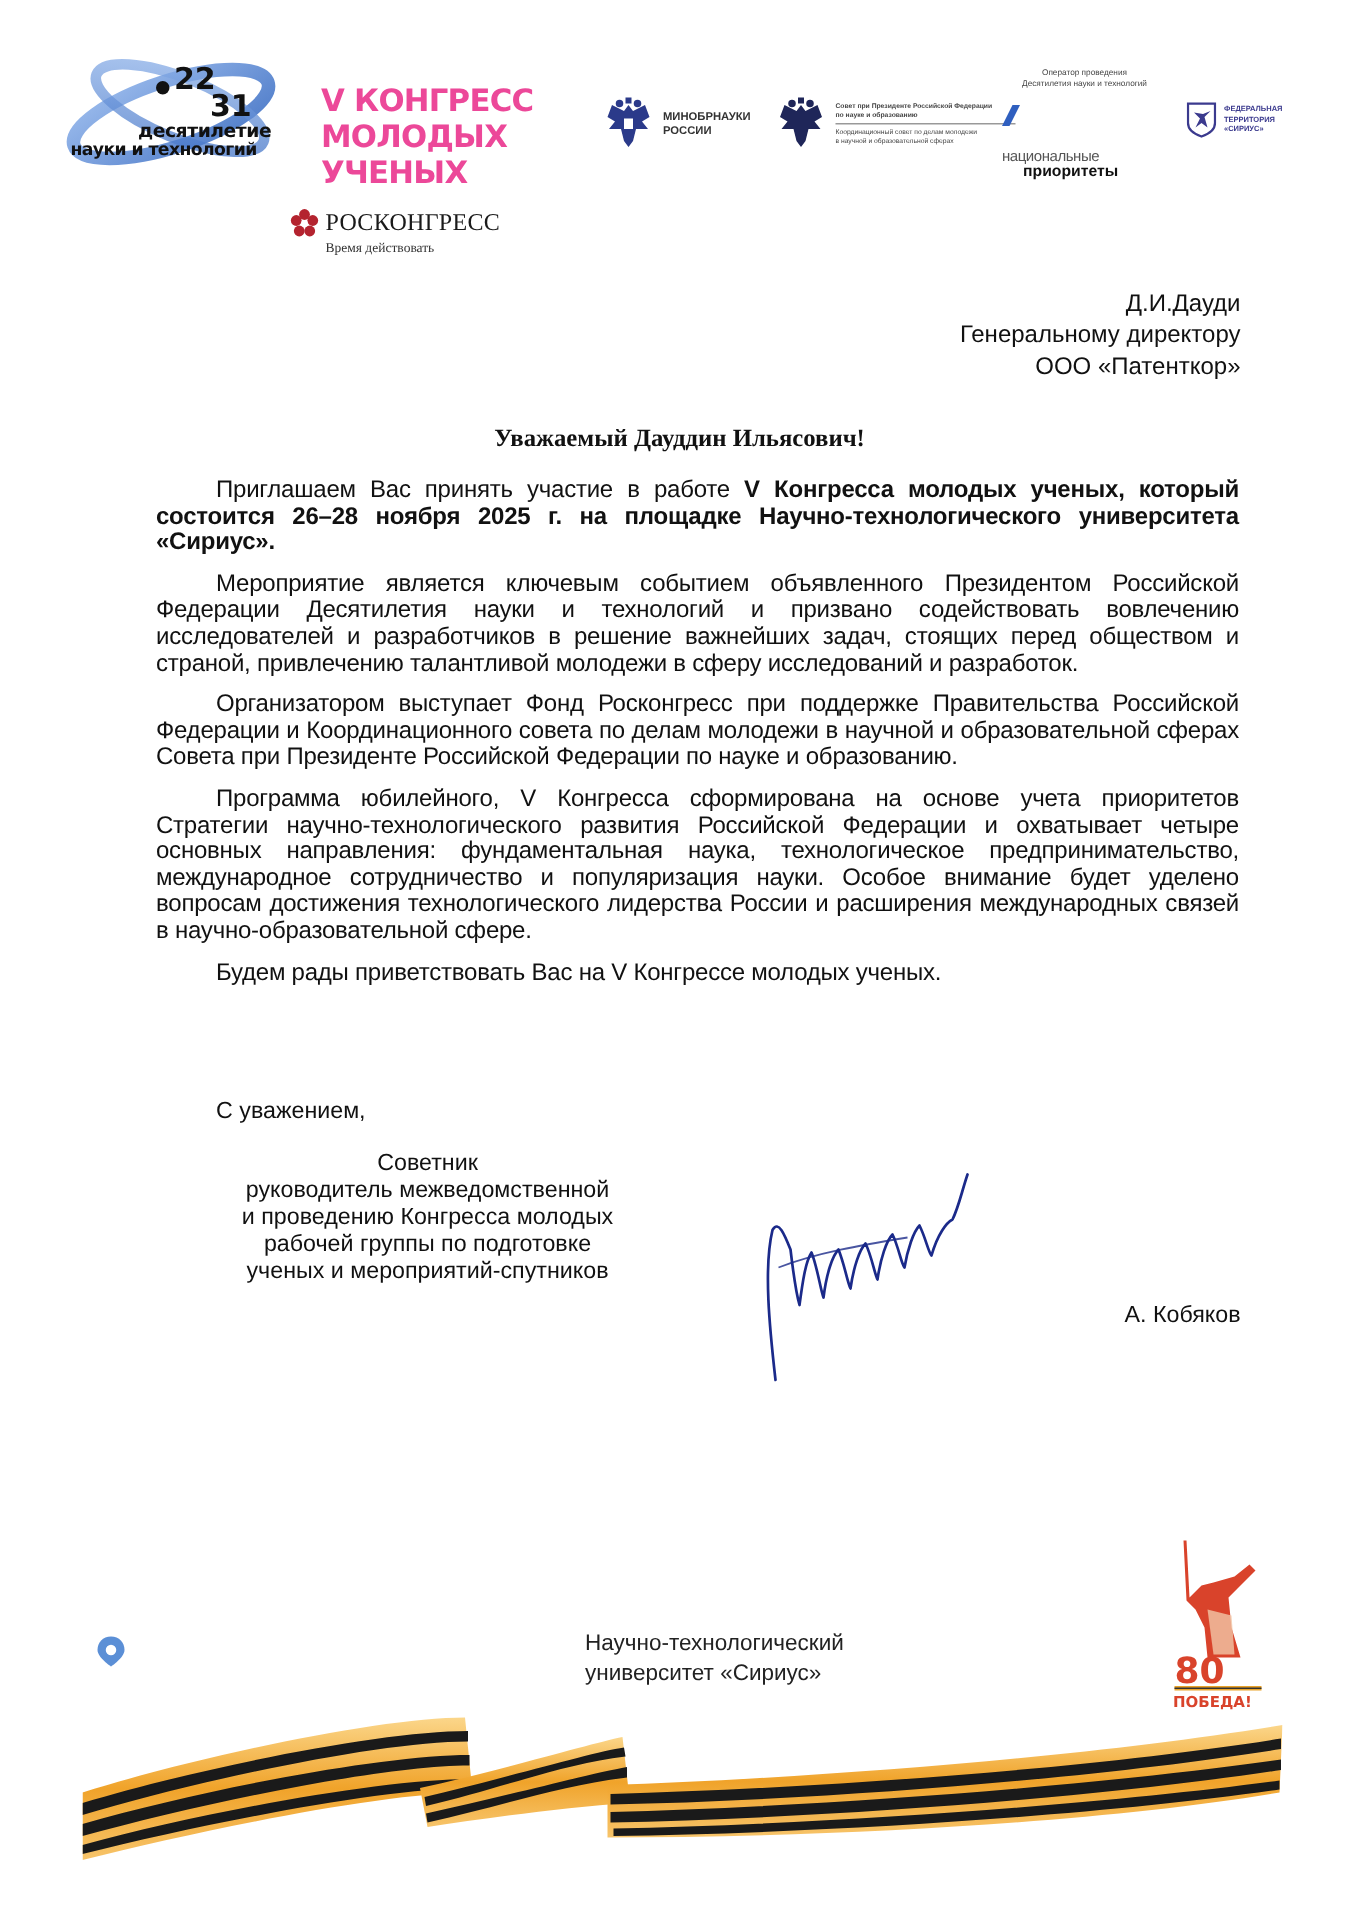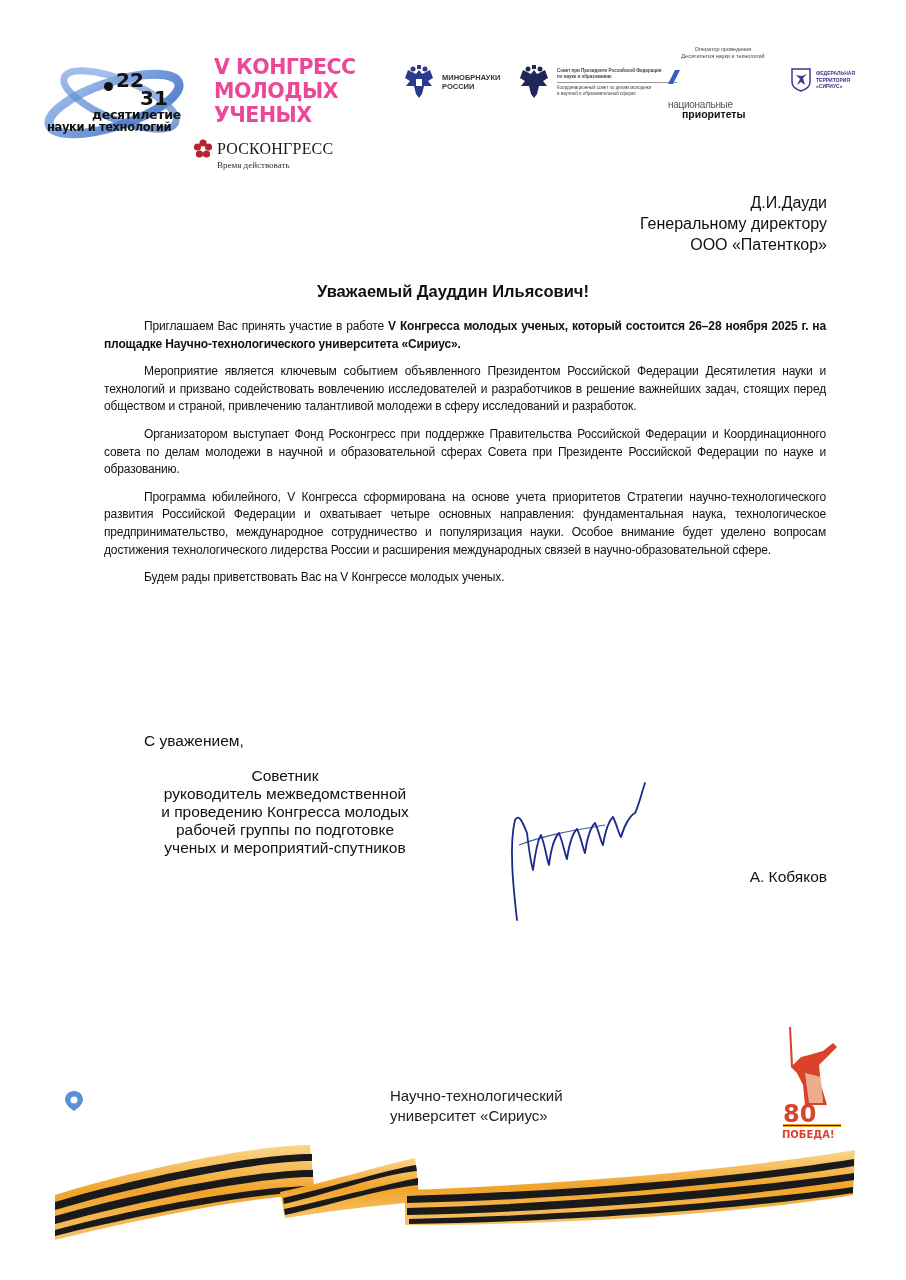--- a/index.html
+++ b/index.html
@@ -1,20 +1,20 @@
 <!DOCTYPE html>
 <html><head>
 <meta charset="utf-8">
 <style>
   html, body { margin: 0; padding: 0; background: #ffffff; }
   body { width: 906px; height: 1280px; position: relative; overflow: hidden; color: #111; font-family: "Liberation Sans", sans-serif; }
   .abs { position: absolute; }
 
   
-  .decade-logo { left: 42px; top: 52px; width: 150px; height: 100px; }
+  .decade-logo { left: 42px; top: 24px; width: 150px; height: 100px; }
   .decade-num { font-family: "DejaVu Sans", sans-serif; font-weight: bold; color: #111; position: absolute; }
   .decade-dot { position: absolute; width: 9px; height: 9px; border-radius: 50%; background: #111; left: 62px; top: 30px; }
   .decade-t1 { position: absolute; left: 50px; top: 55px; font-family: "DejaVu Sans", sans-serif; font-weight: bold; font-size: 12.5px; letter-spacing: -0.3px; }
   .decade-t2 { position: absolute; left: 5px; top: 68px; font-family: "DejaVu Sans", sans-serif; font-weight: bold; font-size: 11.5px; letter-spacing: -0.4px; white-space: nowrap; }
 
   .congress-title { left: 214px; top: 55px; font-family: "DejaVu Sans", sans-serif; font-weight: bold; font-size: 20.5px; line-height: 24px; letter-spacing: -0.5px; color: #ec4899; }
   .roscongress { left: 193px; top: 139px; display: flex; align-items: flex-start; gap: 4px; }
   .roscongress-name { font-family: "Liberation Serif", serif; font-size: 16px; color: #1a1a1a; line-height: 20px; letter-spacing: 0.2px; }
   .roscongress-tag { font-family: "Liberation Serif", serif; font-size: 9px; color: #333; margin-top: 1px; }
 
@@ -28,22 +28,22 @@
   .natprio { left: 668px; top: 70px; display: flex; align-items: flex-start; gap: 16px; flex-direction: column; }
   .natprio-text1 { font-size: 10px; color: #555; line-height: 9px; letter-spacing: -0.3px; }
   .natprio-text2 { font-size: 10.5px; font-weight: bold; color: #111; line-height: 11px; margin-left: 14px; }
   .sirius-fed { left: 791px; top: 68px; display: flex; align-items: center; gap: 5px; }
   .sirius-fed-text { font-size: 5px; font-weight: bold; color: #3b3a8e; line-height: 6.5px; }
 
   
   .addressee { right: 79px; top: 192px; text-align: right; font-size: 16px; line-height: 21px; color: #111; }
 
   
-  .greeting { left: 0; width: 906px; top: 282px; text-align: center; font-weight: bold; font-size: 16.5px; }
-  .body-text { left: 104px; width: 722px; top: 318px; font-size: 12px; line-height: 17.6px; text-align: justify; font-family: "Liberation Sans", sans-serif; letter-spacing: -0.15px; }
+  .greeting { left: 0; width: 906px; top: 282px; text-align: center; font-weight: bold; font-size: 16.5px; font-family: Liberation Serif, serif; }
+  .body-text { left: 104px; width: 722px; top: 318px; font-size: 16px; line-height: 17.6px; text-align: justify; font-family: "Liberation Sans", sans-serif; letter-spacing: -0.15px; }
   .body-text p { margin: 0 0 10px 0; text-indent: 40px; }
   .body-text b { font-weight: bold; }
 
   .regards { left: 144px; top: 732px; font-size: 15.5px; }
   .signer-title { left: 120px; width: 330px; top: 767px; text-align: center; font-size: 15.5px; line-height: 18px; }
   .signer-name { right: 79px; top: 868px; font-size: 15.5px; }
   .signature { left: 505px; top: 775px; width: 155px; height: 150px; }
 
   
   .footer-date { left: 63px; top: 1090px; display: flex; align-items: center; gap: 8px; }

